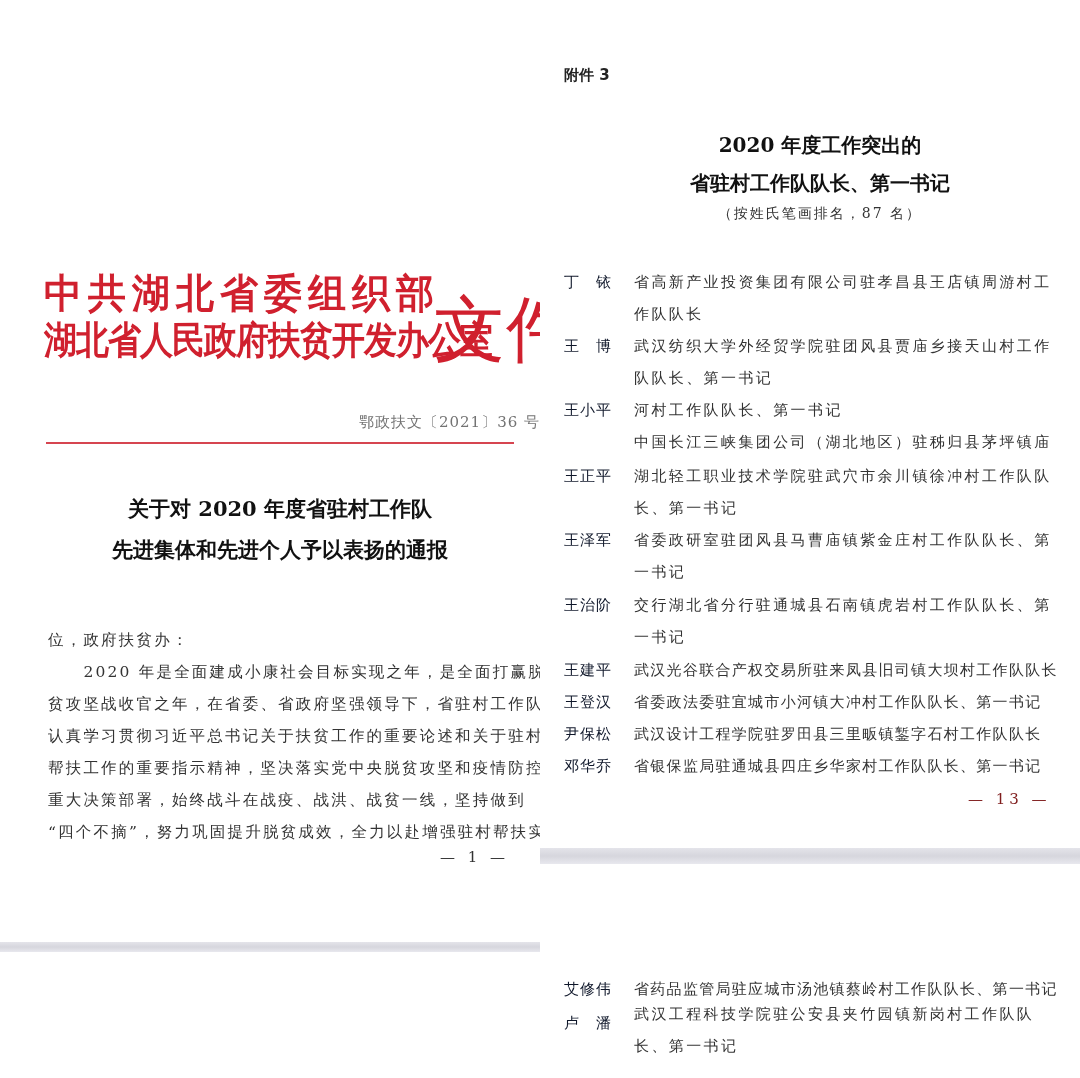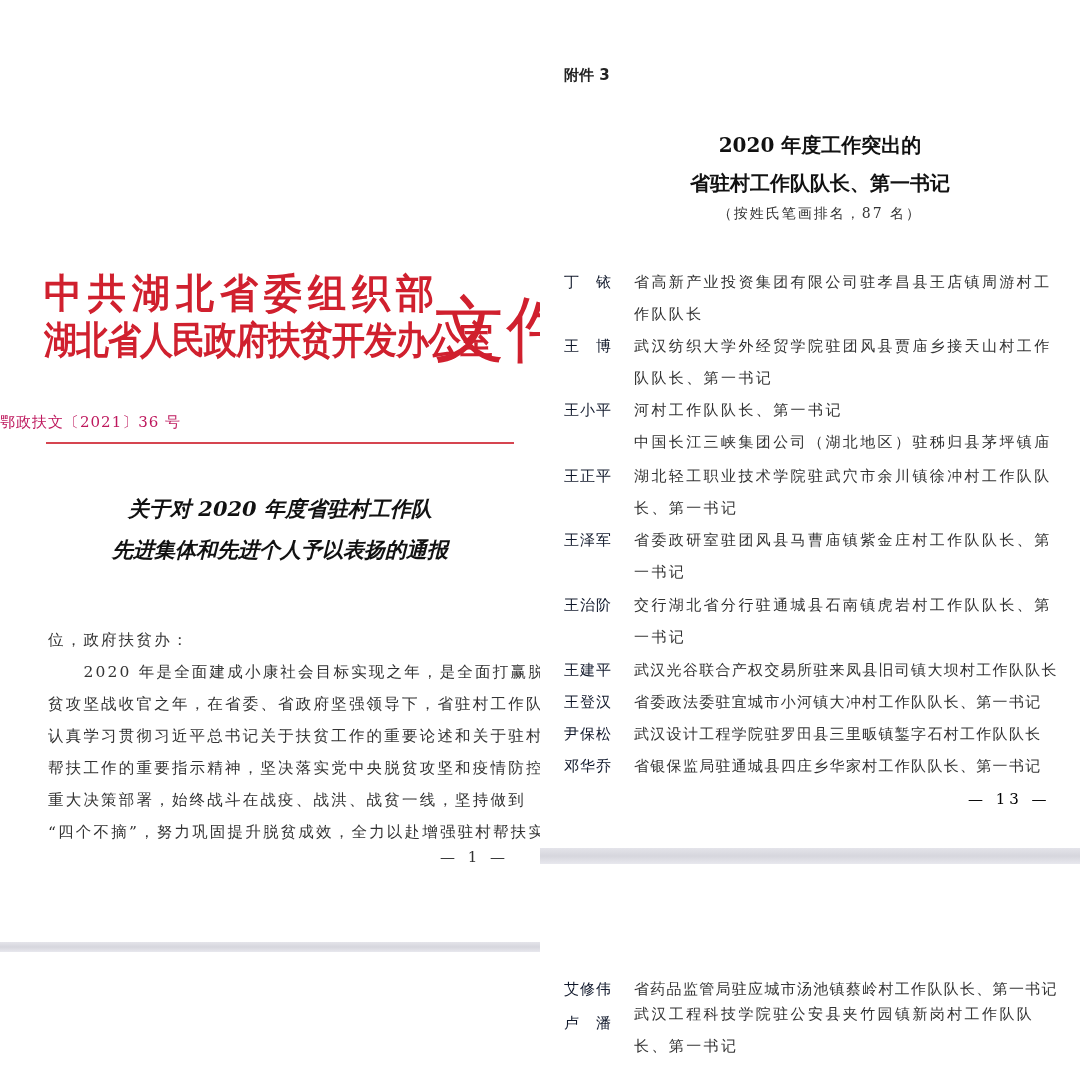--- a/index.html
+++ b/index.html
@@ -15,37 +15,37 @@
     #bottom-page { left: 540px; top: 868px; width: 540px; height: 210px; }
     .sep-h { position: absolute; background: linear-gradient(#e4e4ea, #d6d6dd 50%, #e8e8ee); }
     #sep-left { left: 0; top: 942px; width: 540px; height: 10px; }
     #sep-right { left: 540px; top: 848px; width: 540px; height: 16px; }
 
     
     .red-head { position: absolute; color: #d0202e; font-family: "DejaVu Serif", serif; font-weight: bold; }
     #org1 { left: 44px; top: 268px; font-size: 38px; letter-spacing: 6px; white-space: nowrap; transform: scaleY(1.05); }
     #org2 { left: 44px; top: 318px; font-size: 33px; letter-spacing: -1px; white-space: nowrap; transform: scaleY(1.15); }
     #wenjian { left: 434px; top: 282px; font-size: 72px; white-space: nowrap; font-weight: normal; }
-    #doc-number { position: absolute; left: 0; width: 540px; top: 413px; text-align: left; font-size: 15px; color: #be185d; letter-spacing: 1px; }
+    #doc-number { position: absolute; left: 0; width: 540px; top: 413px; text-align: right; font-size: 15px; color: #737373; letter-spacing: 1px; }
     #red-rule { position: absolute; left: 46px; top: 442px; width: 468px; height: 2px; background: #d64550; }
-    .title-line { position: absolute; left: 0; width: 560px; text-align: center; font-weight: bold; font-size: 21px; color: #111; font-style: italic; }
+    .title-line { position: absolute; left: 0; width: 560px; text-align: center; font-weight: bold; font-size: 21px; color: #111; }
     #title1 { top: 495px; }
     #title2 { top: 536px; }
     .body-line { position: absolute; left: 48px; width: 470px; font-size: 15.5px; color: #333; letter-spacing: 2.2px; white-space: nowrap; }
     #page-num-left { position: absolute; left: 440px; top: 848px; font-size: 15px; color: #333; letter-spacing: 4px; }
 
     
     #annex-label { position: absolute; left: 24px; top: 26px; font-size: 15px; font-weight: bold; color: #222; font-family: "DejaVu Sans", sans-serif; }
     .annex-title { position: absolute; left: 0; width: 560px; text-align: center; font-weight: bold; font-size: 20px; color: #111; }
     #annex-title1 { top: 92px; }
     #annex-title2 { top: 130px; }
     #annex-subtitle { position: absolute; left: 0; width: 560px; text-align: center; top: 165px; font-size: 14px; color: #333; letter-spacing: 2px; }
     .entry-name { position: absolute; left: 24px; width: 60px; font-size: 15px; color: #0f172a; letter-spacing: 1px; white-space: nowrap; }
     .entry-desc { position: absolute; left: 94px; width: 430px; font-size: 15px; color: #333; letter-spacing: 2.4px; line-height: 32px; }
-    #page-num-right { position: absolute; left: 428px; top: 750px; font-size: 15px; color: #000000; letter-spacing: 4px; }
+    #page-num-right { position: absolute; left: 428px; top: 750px; font-size: 15px; color: #7f1d1d; letter-spacing: 4px; }
   </style>
 </head>
 <body>
 
 <div class="page" id="left-page">
   <div class="red-head" id="org1">中共湖北省委组织部</div>
   <div class="red-head" id="org2">湖北省人民政府扶贫开发办公室</div>
   <div class="red-head" id="wenjian">文件</div>
   <div id="doc-number">鄂政扶文〔2021〕36 号</div>
   <div id="red-rule"></div>

